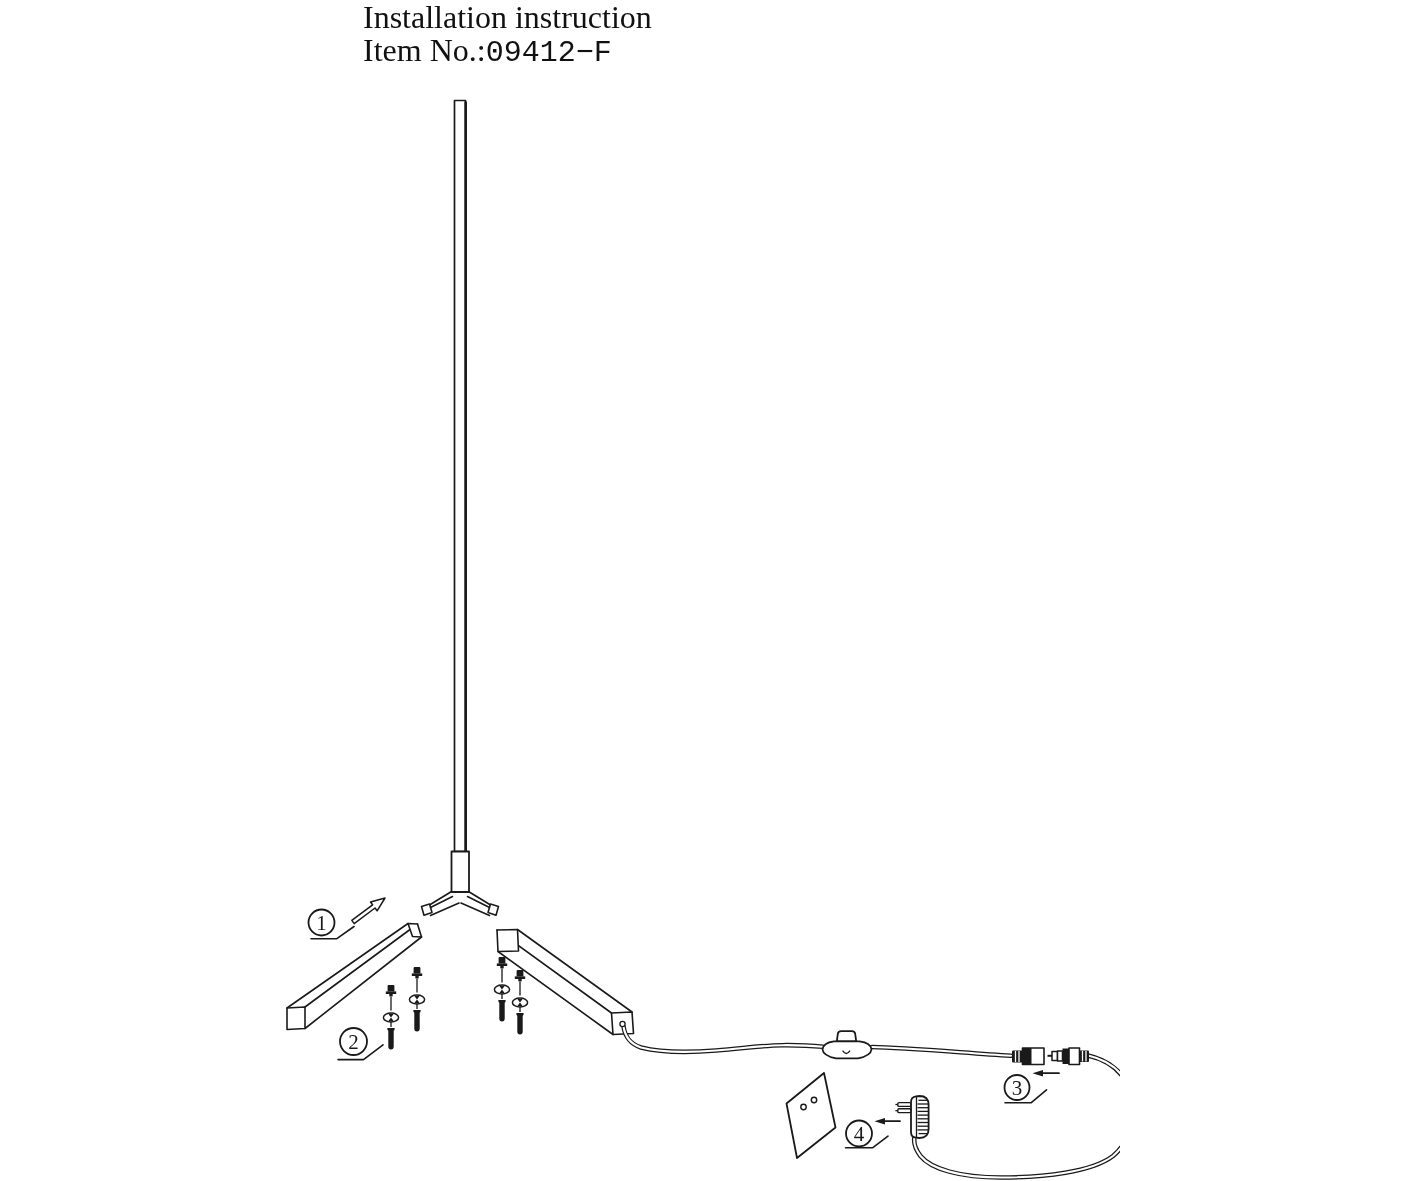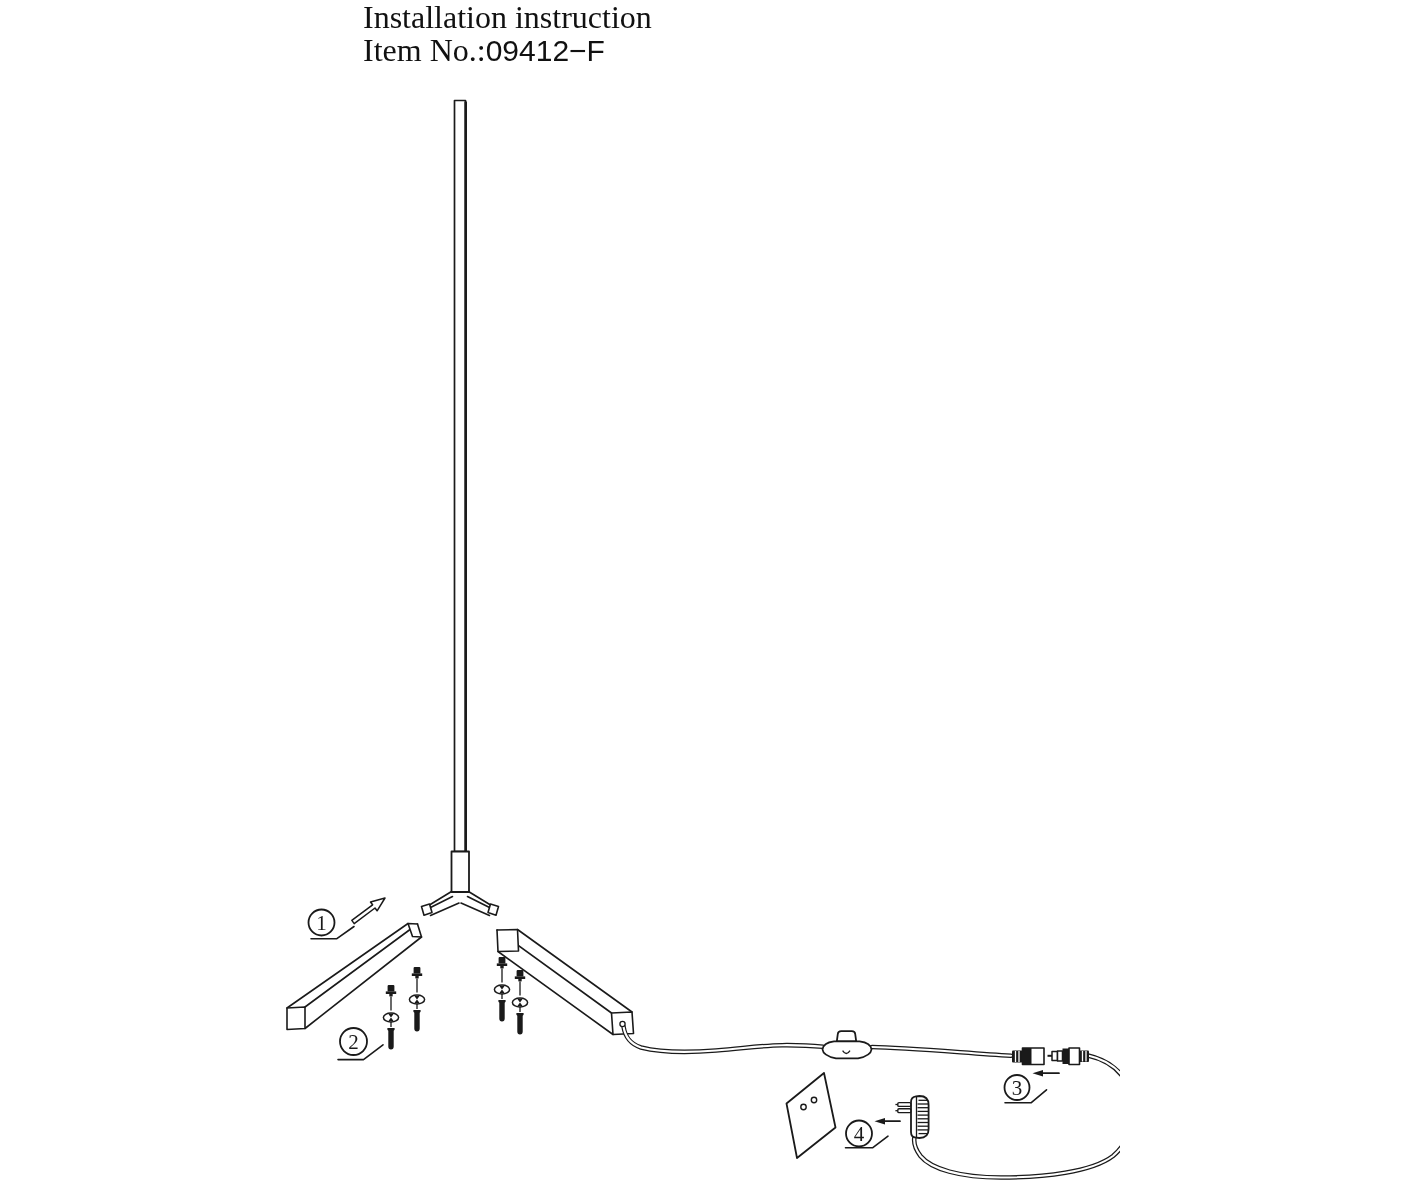--- a/index.html
+++ b/index.html
@@ -14,21 +14,21 @@
     position:absolute;left:363px;top:1px;
     color:#111;
   }
   .titleblock .t1{
     font-size:32px;line-height:33px;white-space:nowrap;
   }
   .titleblock .t2{
     font-size:32px;line-height:33px;white-space:nowrap;
   }
   .titleblock .t2 .val{
-    font-family:Liberation Sans, sans-serif;
+    font-family:Liberation Mono, monospace;
     font-size:30px;
   }
   svg{position:absolute;left:0;top:0;}
   .ln{stroke:#1a1a1a;stroke-width:1.6;fill:none;stroke-linecap:round;stroke-linejoin:round;}
   .ln2{stroke:#1a1a1a;stroke-width:2;fill:none;stroke-linejoin:round;}
   .fw{fill:#ffffff;stroke:#1a1a1a;stroke-width:1.6;stroke-linejoin:round;}
   .fw2{fill:#ffffff;stroke:#1a1a1a;stroke-width:1.8;stroke-linejoin:round;}
   .fb{fill:#1a1a1a;stroke:none;}
   .cable-o{stroke:#1a1a1a;stroke-width:4.6;fill:none;stroke-linecap:round;}
   .cable-i{stroke:#ffffff;stroke-width:2.1;fill:none;stroke-linecap:round;}

